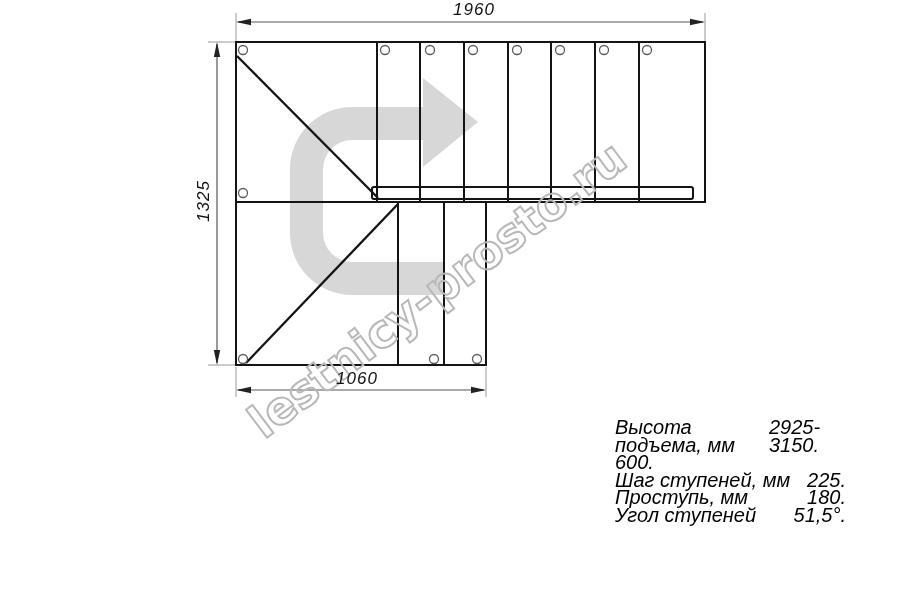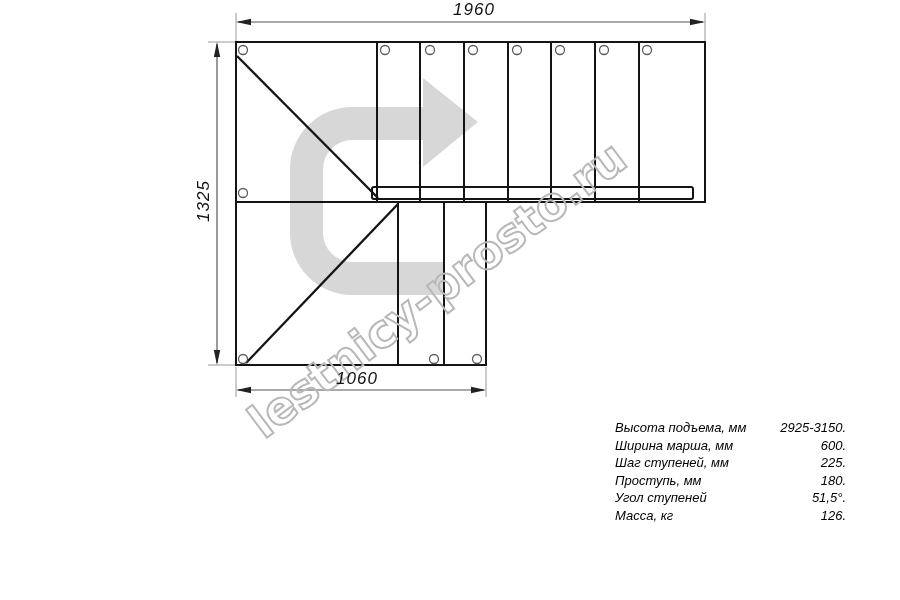--- a/index.html
+++ b/index.html
@@ -3,21 +3,21 @@
 <meta charset="utf-8">
 <style>
   html,body{margin:0;padding:0;background:#fff;}
   #stage{position:relative;width:900px;height:600px;background:#ffffff;overflow:hidden;
          font-family:"Liberation Sans",sans-serif;}
   #stage svg{position:absolute;left:0;top:0;}
   .dim-label{position:absolute;font-style:italic;font-size:17px;color:#111;
              text-align:center;white-space:nowrap;letter-spacing:1px;}
   .dim-label.vert{transform:rotate(-90deg);}
   #specs{position:absolute;left:615px;top:419px;width:231px;font-style:italic;
-         font-size:13px;color:#000;}
+         font-size:20px;color:#000;}
   .spec-row{display:flex;justify-content:space-between;line-height:17.6px;}
   .spec-label{text-align:left;}
   .spec-value{text-align:left;}
 </style>
 </head>
 <body>
 
 <div id="stage">
 
   <svg width="900" height="600" viewBox="0 0 900 600">
@@ -93,34 +93,29 @@
   <div class="dim-label" style="left:424px;top:0px;width:100px;">1960</div>
   <div class="dim-label vert" style="left:169px;top:191px;width:70px;height:20px;">1325</div>
   <div class="dim-label" style="left:307px;top:369px;width:100px;font-style:italic;">1060</div>
 
   <div id="specs">
     <div class="spec-row">
       <span class="spec-label">Высота подъема, мм</span>
       <span class="spec-value">2925-3150.</span>
     </div>
     <div class="spec-row">
-      <span class="spec-label">Ширина марша, мм</span>
       <span class="spec-value">600.</span>
     </div>
     <div class="spec-row">
       <span class="spec-label">Шаг ступеней, мм</span>
       <span class="spec-value">225.</span>
     </div>
     <div class="spec-row">
       <span class="spec-label">Проступь, мм</span>
       <span class="spec-value">180.</span>
     </div>
     <div class="spec-row">
       <span class="spec-label">Угол ступеней</span>
       <span class="spec-value">51,5°.</span>
     </div>
-    <div class="spec-row">
-      <span class="spec-label">Масса, кг</span>
-      <span class="spec-value">126.</span>
-    </div>
   </div>
 
 </div>
 
 </body></html>

